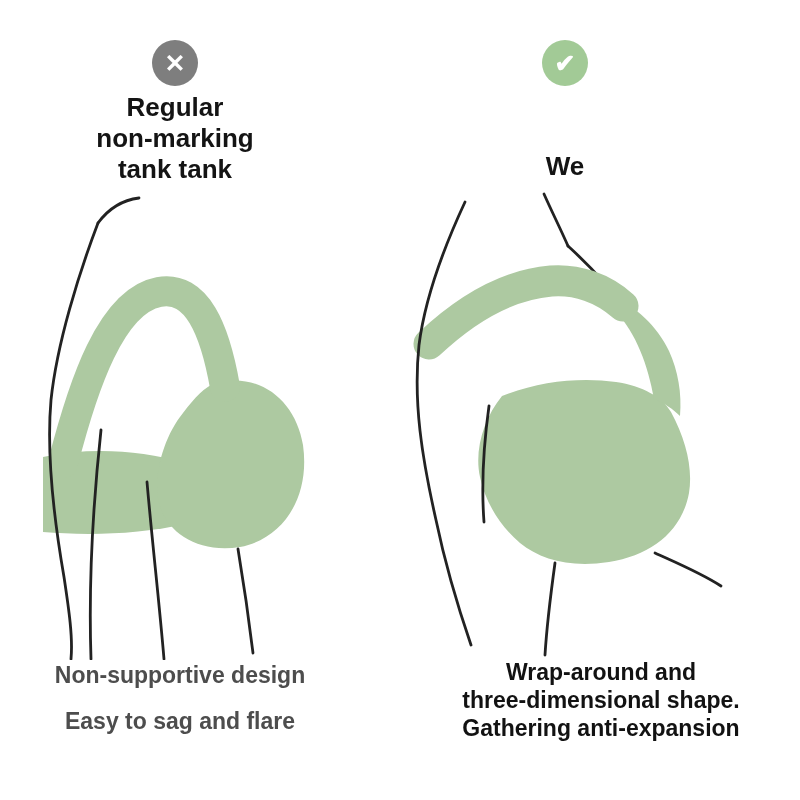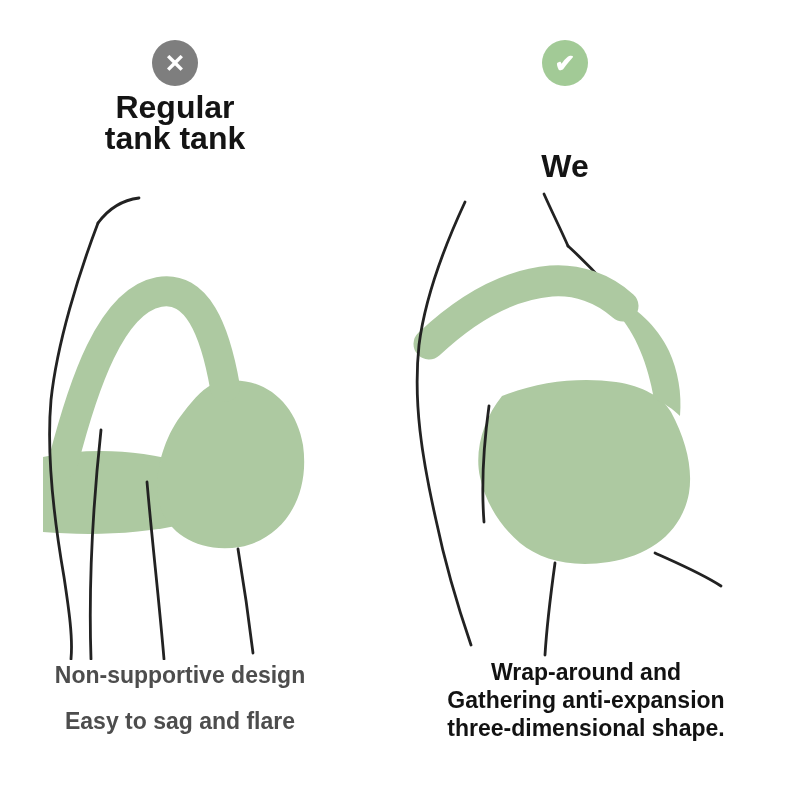--- a/index.html
+++ b/index.html
@@ -6,48 +6,49 @@
   body{font-family:"Liberation Sans", sans-serif;}
   .stage{position:relative;width:800px;height:800px;background:#fff;overflow:hidden;}
 
   .badge{position:absolute;width:46px;height:46px;border-radius:50%;
          display:flex;align-items:center;justify-content:center;
          color:#fff;font-size:25px;font-weight:700;line-height:1;}
   .badge.x{left:152px;top:40px;background:var(--circle_gray,#7e7e7e);}
   .badge.check{left:542px;top:40px;background:var(--circle_green,#a2ca96);}
 
   .title{position:absolute;text-align:center;font-weight:700;
-         color:var(--title_black,#141414);font-size:32px;line-height:31px;}
+         color:var(--title_black,#141414);font-size:26px;line-height:31px;}
   .title.tleft{left:25px;top:92px;width:300px;}
   .title.tright{left:415px;top:151px;width:300px;}
 
   .caption{position:absolute;text-align:center;font-weight:700;}
   .caption.gray{color:var(--caption_gray,#4d4d4d);font-size:23px;width:330px;left:15px;}
   .cap-l1{top:662px;}
   .cap-l2{top:708px;}
-  .caption.dark{color:#121212;font-size:23px;line-height:28px;width:340px;left:416px;top:658px;}
+  .caption.dark{color:#121212;font-size:23px;line-height:28px;width:340px;left:431px;top:658px;}
 
   svg.illu{position:absolute;display:block;}
   #left-illu{left:35px;top:195px;}
   #right-illu{left:405px;top:190px;}
 
   .ink{stroke:var(--line,#222);stroke-width:2.8;fill:none;stroke-linecap:round;}
   .sagef{fill:var(--sage,#adc9a1);}
   .sages{stroke:var(--sage,#adc9a1);fill:none;stroke-linecap:round;}
 </style>
 </head>
 <body>
 
 <div class="stage">
 
   <div class="badge x">
     <span>✕</span>
   </div>
   <div class="title tleft">
     <div>Regular</div>
+    <div>non-marking</div>
     <div>tank tank</div>
   </div>
 
   <svg id="left-illu" class="illu" width="300" height="465" viewBox="0 0 300 465">
     <g>
       <path class="ink" d="M 63 28 C 74 13, 88 5, 104 3"></path>
     </g>
     <g>
       <path class="sagef" d="M 8 262 C 55 252, 105 255, 150 268 L 155 328 C 100 341, 45 340, 8 337 Z"></path>
       <path class="sagef" d="M 180 188 C 226 176, 261 207, 268 250 C 275 299, 251 343, 205 352 C 162 359, 128 336, 123 303 C 119 276, 130 240, 148 218 C 160 202, 170 192, 180 188 Z"></path>
@@ -82,17 +83,17 @@
     <g>
       <path class="ink" d="M 60 12 C 40 55, 20 108, 14 155 C 8 212, 17 268, 31 330 C 41 378, 54 420, 66 455"></path>
       <path class="ink" d="M 84 216 C 79 252, 76 292, 79 332"></path>
       <path class="ink" d="M 150 373 C 146 402, 142 432, 140 465"></path>
       <path class="ink" d="M 250 363 C 272 373, 296 383, 316 396"></path>
     </g>
   </svg>
 
   <div class="caption dark">
     <div>Wrap-around and</div>
+    <div>three-dimensional shape.</div>
     <div>Gathering anti-expansion</div>
-    <div>three-dimensional shape.</div>
   </div>
 
 </div>
 
 </body></html>

